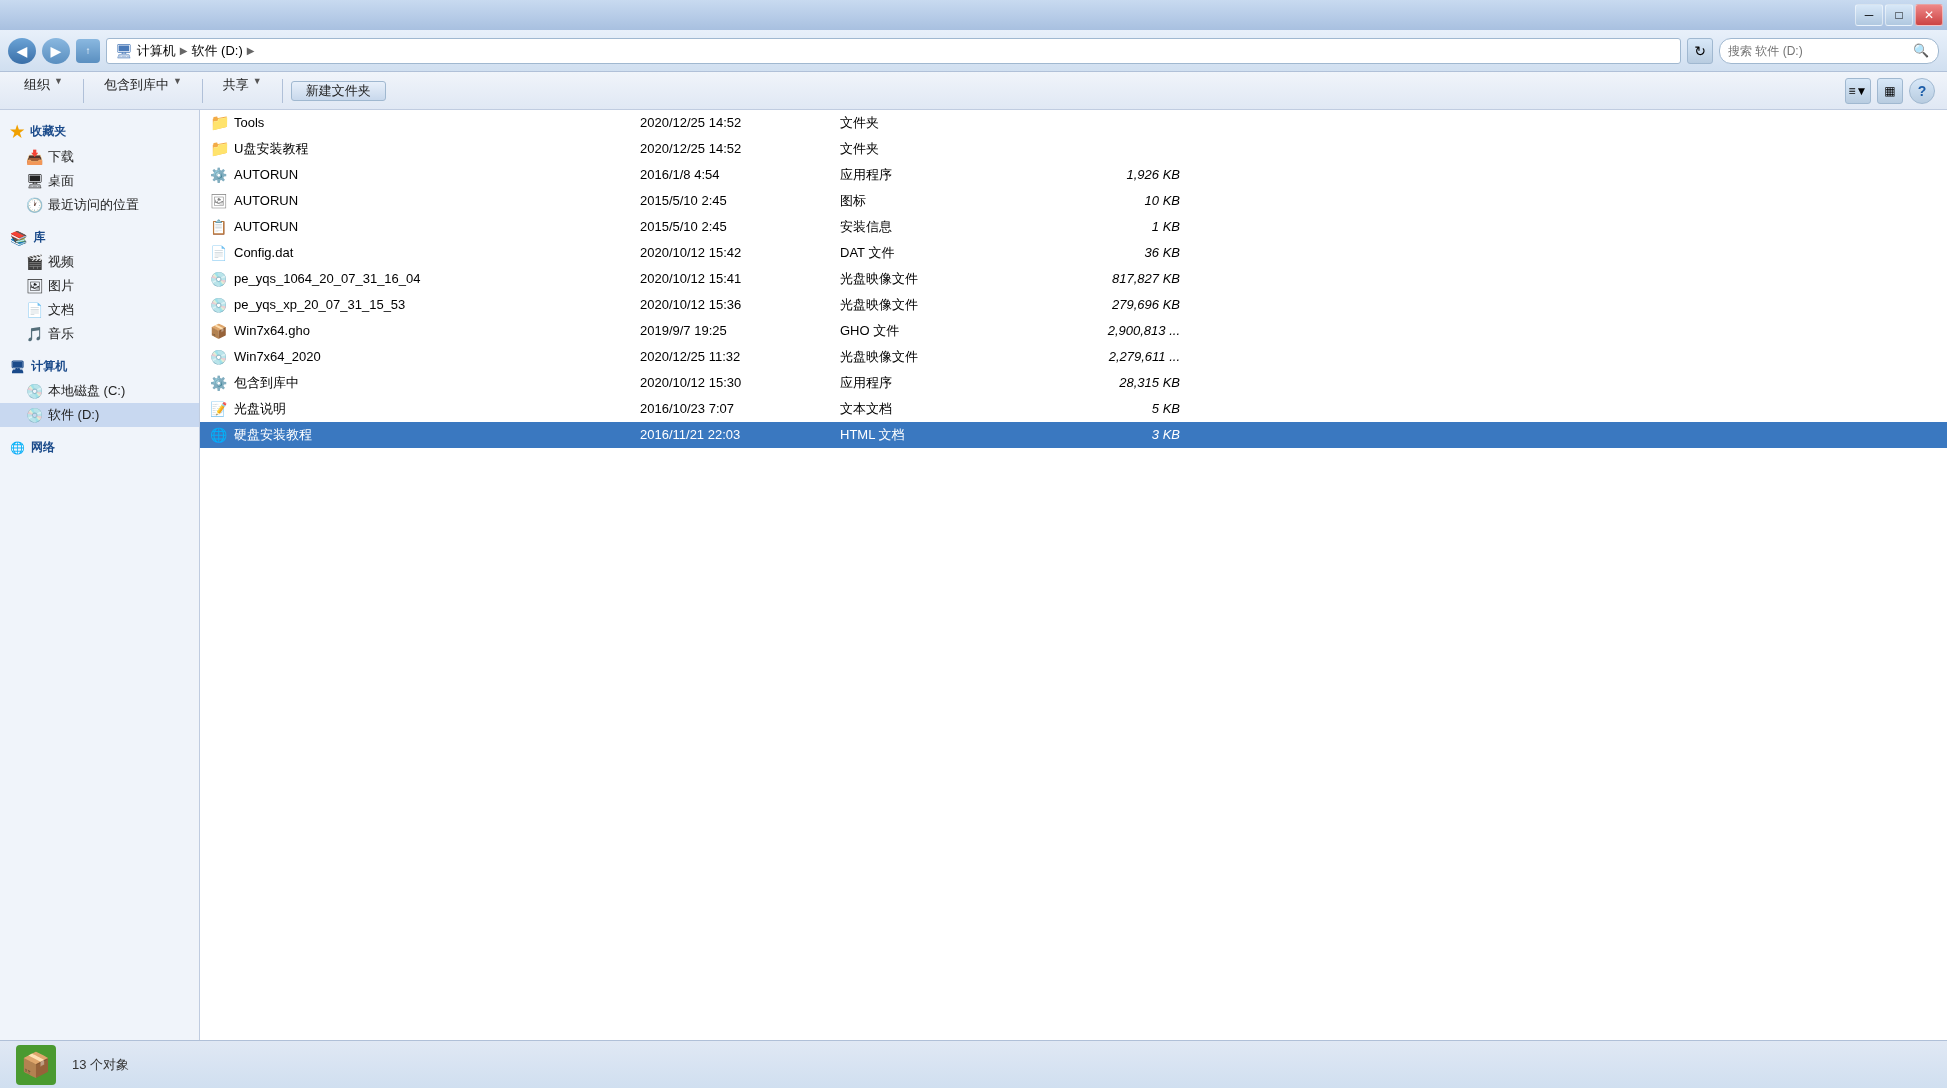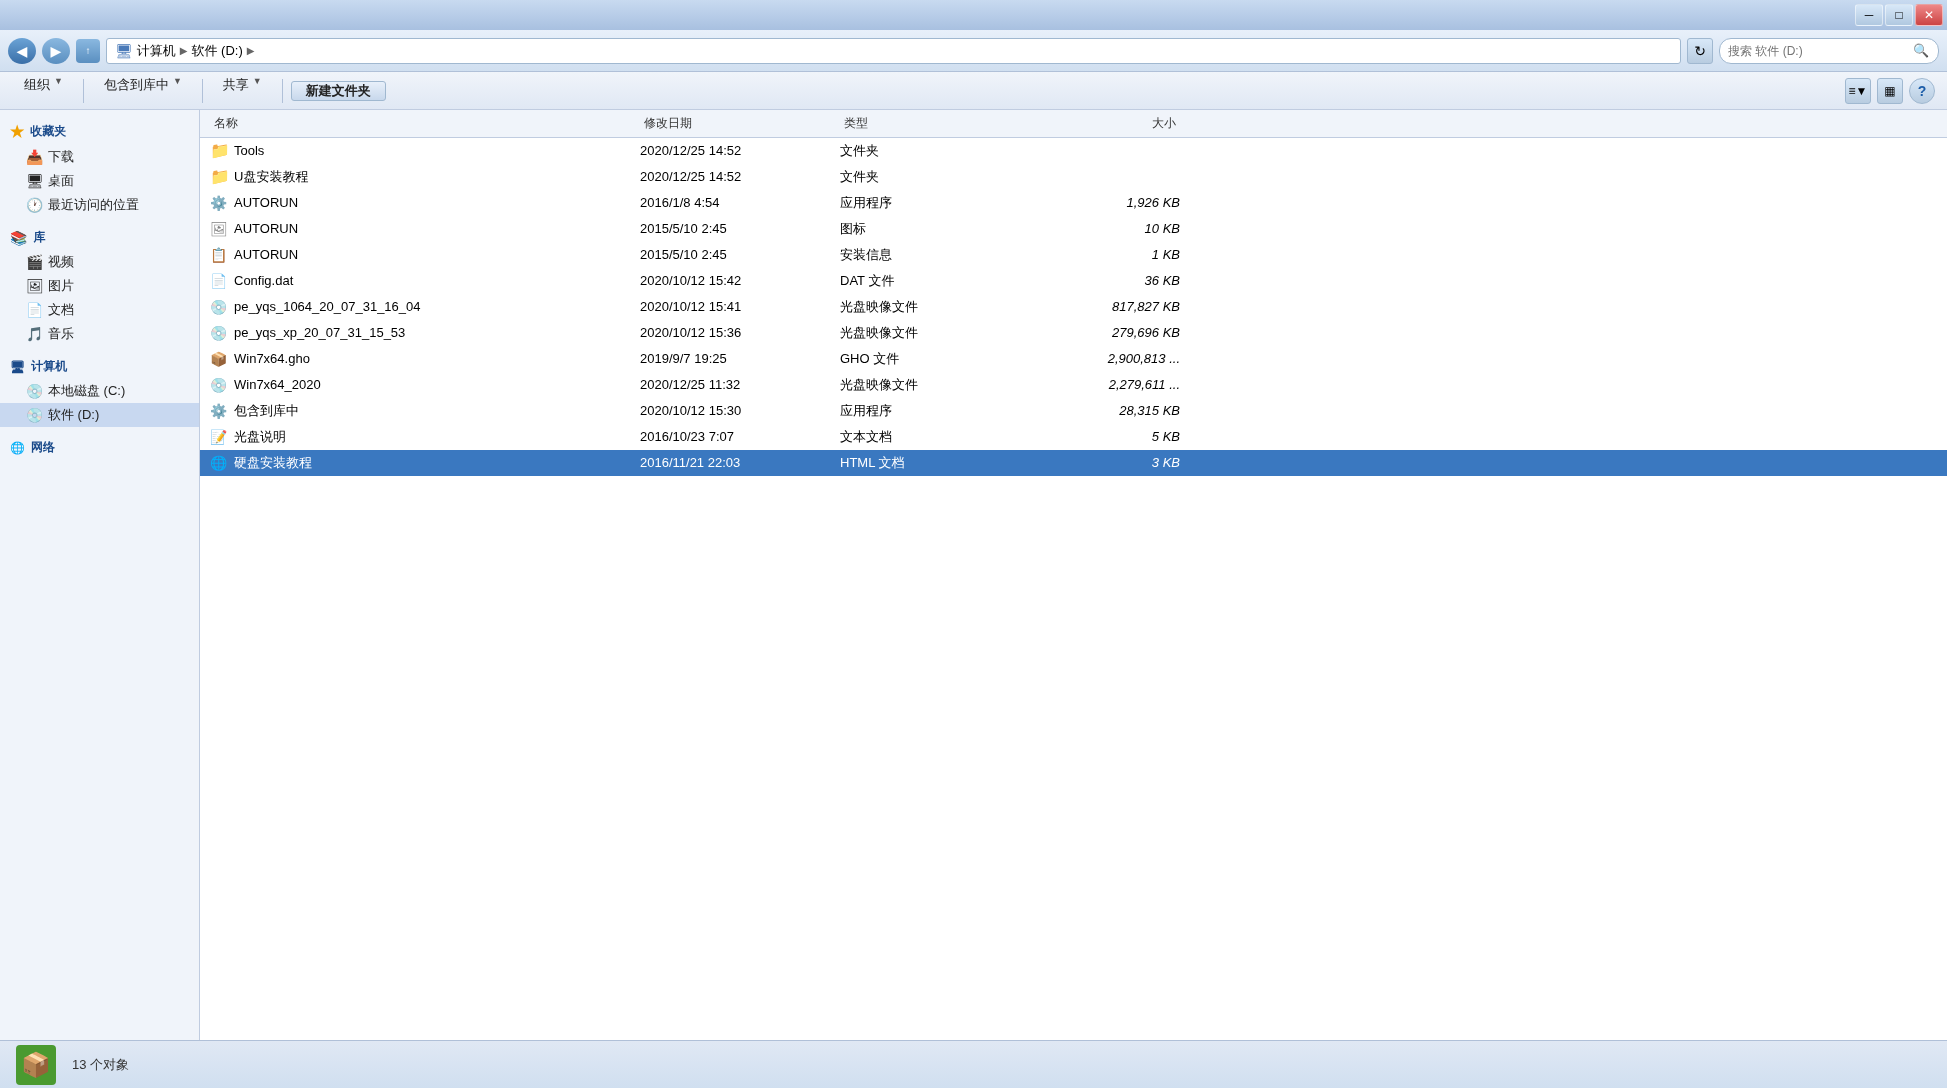--- a/index.html
+++ b/index.html
@@ -137,21 +137,20 @@
     .toolbar-sep { width: 1px; height: 24px; background: #b0c0d8; margin: 0 4px; }
     .new-folder-btn {
       height: 20px;
       padding: 0 14px;
       background: linear-gradient(to bottom, #e8f0fa, #c8d8ec);
       border: 1px solid #a0b8d0;
       border-radius: 3px;
       cursor: pointer;
       font-size: 13px;
       color: #222;
-      font-weight: bold;
     }
     .toolbar-right {
       margin-left: auto;
       display: flex;
       align-items: center;
       gap: 6px;
     }
     .view-btn {
       width: 26px;
       height: 26px;
@@ -442,26 +441,20 @@
       <div class="sidebar-group-header">
         <span>🌐</span>
         <span>网络</span>
       </div>
     </div>
 
   </div>
 
   <div class="file-pane">
 
-    <div class="col-headers">
-      <div class="col-header col-name">名称</div>
-      <div class="col-header col-date">修改日期</div>
-      <div class="col-header col-type">类型</div>
-      <div class="col-header col-size">大小</div>
-    </div>
 
     <div class="file-list" id="file-list">
         <div class="file-row">
     <div class="file-cell file-name-cell">
       <span class="file-icon"><span style="color:#e8a000;font-size:16px;">📁</span></span>
       <span>Tools</span>
     </div>
     <div class="file-cell file-date">2020/12/25 14:52</div>
     <div class="file-cell file-type">文件夹</div>
     <div class="file-cell file-size"></div>

